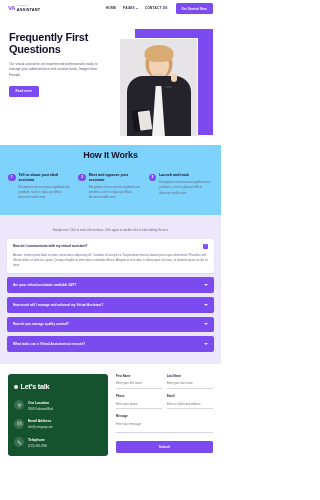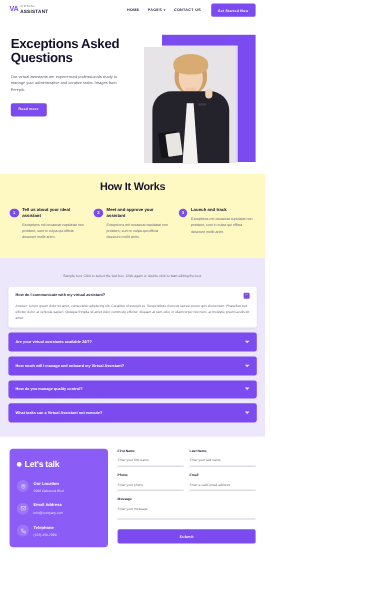--- a/index.html
+++ b/index.html
@@ -112,21 +112,21 @@
   .ph-book2 {
     position:absolute; left:19px; bottom:6px; width:12px; height:19px;
     background:#e9e6e2; border-radius:1px; transform:rotate(-8deg);
   }
   .ph-watch {
     position:absolute; right:25px; top:48%; width:7px; height:2.6px;
     background:#3c3a44; border-radius:1px;
   }
 
   
-  .how { padding:4px 8px 14px; background:#fef9c3; }
+  .how { padding:4px 8px 14px; background:#7dd3fc; }
   .how-title {
     text-align:center; font-size:9px; font-weight:bold; letter-spacing:-0.2px;
     color:#16112b; margin-bottom:11px;
   }
   .steps { display:flex; gap:6px; }
   .step { flex:1; display:flex; gap:3px; align-items:flex-start; }
   .step-num {
     flex:0 0 auto; width:7.5px; height:7.5px; border-radius:50%;
     background:#7b4bef; color:#fff; font-size:3.4px; font-weight:bold;
     display:flex; align-items:center; justify-content:center; margin-top:0.5px;
@@ -164,21 +164,21 @@
   }
   .acc-q { font-size:3.2px; font-weight:bold; color:#fff; flex:1; }
   .acc-chev {
     width:0;height:0;border-left:2px solid transparent;border-right:2px solid transparent;
     border-top:2.4px solid rgba(255,255,255,0.85); flex:0 0 auto;
   }
 
   
   .contact { background:#fff; padding:10px 8px 12px; display:flex; gap:8px; }
   .talk {
-    width:82px; flex:0 0 auto; background:#8b5cf6; border-radius:3px;
+    width:100px; flex:0 0 auto; background:#14532d; border-radius:3px;
     padding:8px 6px; color:#fff;
   }
   .talk-h { font-size:7.2px; font-weight:bold; display:flex; align-items:center; gap:2.5px; letter-spacing:-0.2px; }
   .talk-dot { width:4px;height:4px;border-radius:50%;background:#fff; flex:0 0 auto; }
   .ci { display:flex; align-items:center; gap:4px; margin-top:7.5px; }
   .ci-ic {
     width:10px;height:10px;border-radius:50%;
     background:rgba(255,255,255,0.16);
     display:flex;align-items:center;justify-content:center; flex:0 0 auto;
   }
@@ -243,21 +243,21 @@
         <div class="ph-body"></div>
         <div class="ph-shirt"></div>
         <div class="ph-arm"></div>
         <div class="ph-watch"></div>
         <div class="ph-hand"></div>
         <div class="ph-book"></div>
         <div class="ph-book2"></div>
       </div>
     </div>
     <div class="hero-left">
-      <h1 class="hero-h1">Exceptions Asked Questions</h1>
+      <h1 class="hero-h1">Frequently First Questions</h1>
       <p class="hero-p">Our virtual assistants are experienced professionals ready to manage your administrative and creative tasks. Images from Freepik.</p>
       <button class="hero-btn">Read more</button>
     </div>
   </div>
 
   <div class="how">
     <div class="how-title">How It Works</div>
     <div class="steps">
       <div class="step">
         <div class="step-num">1</div>

